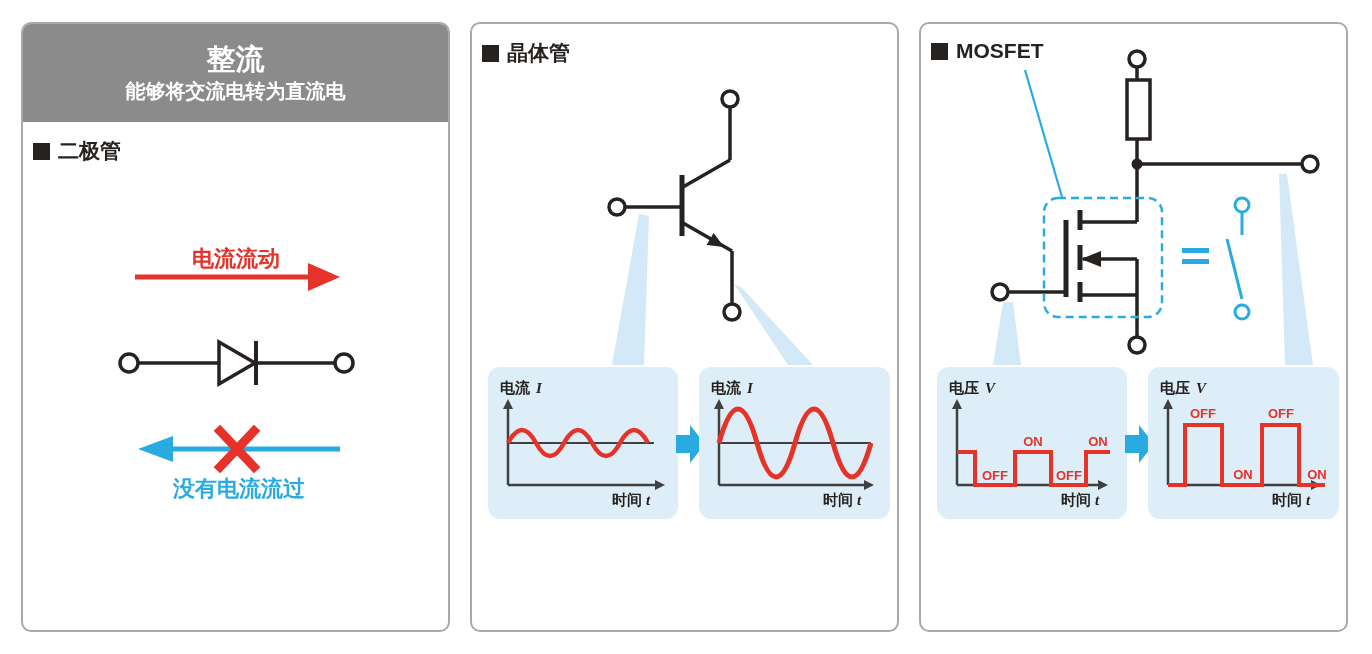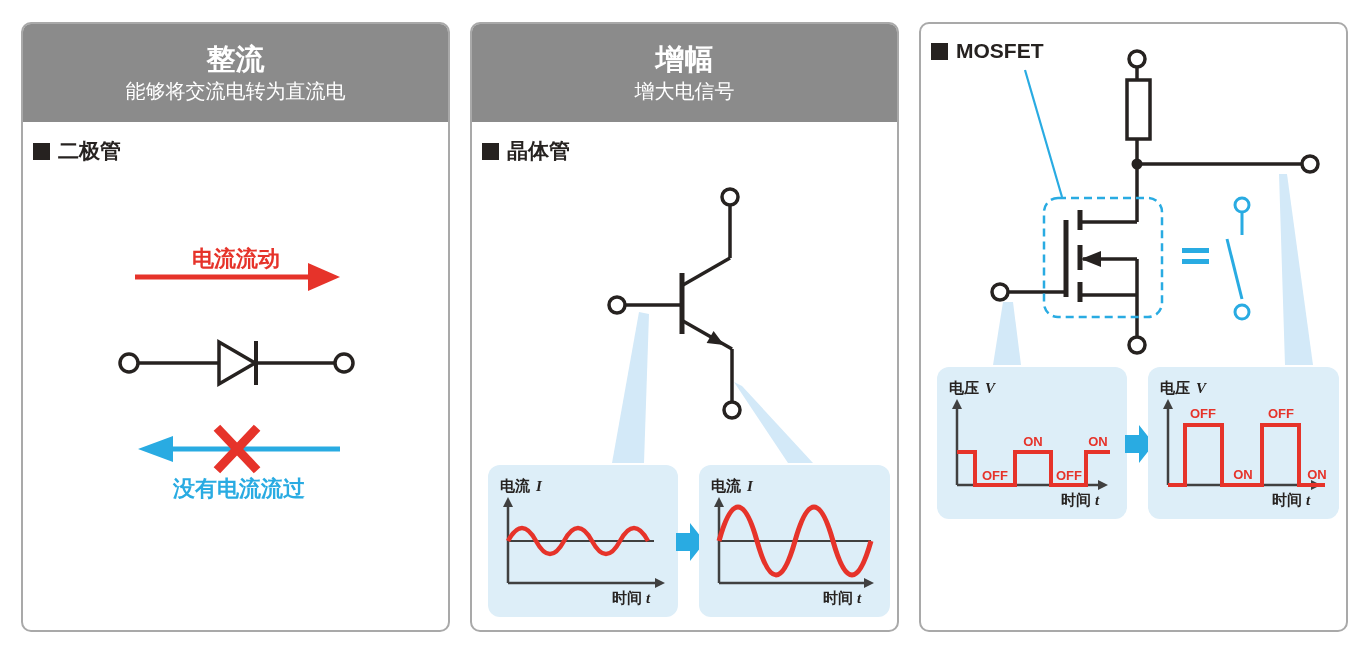--- a/index.html
+++ b/index.html
@@ -3,21 +3,21 @@
 <meta charset="utf-8">
 <style>
   html,body{margin:0;padding:0;background:#ffffff;}
   .page{position:relative;width:1372px;height:654px;background:#ffffff;overflow:hidden;
         font-family:"Liberation Sans","DejaVu Sans",sans-serif;color:#262220;}
   .panel{position:absolute;top:22px;width:429px;height:610px;background:#ffffff;
          border:2px solid #a9a9a9;border-radius:10px;box-sizing:border-box;overflow:hidden;}
   .panel-header{height:98px;background:#8b8b8b;display:flex;flex-direction:column;
                 align-items:center;justify-content:center;gap:7px;color:#ffffff;}
   .panel-title{font-size:29px;font-weight:700;line-height:1;}
-  .panel-subtitle{font-size:20px;font-weight:400;line-height:1;}
+  .panel-subtitle{font-size:20px;font-weight:700;line-height:1;}
   .panel-body{position:relative;height:508px;}
   .body-svg{position:absolute;left:0;top:0;display:block;}
   .comp-label{position:absolute;left:10px;top:15px;display:flex;align-items:center;
               font-size:21px;font-weight:700;color:#262220;z-index:2;}
   .comp-label .sq{width:17px;height:17px;background:#262220;margin-right:8px;flex:0 0 auto;}
   text{font-family:"Liberation Sans","DejaVu Sans",sans-serif;}
   .cn-red{fill:#e6332a;font-size:22px;font-weight:700;text-anchor:middle;}
   .cn-blue{fill:#29abe2;font-size:22px;font-weight:700;text-anchor:middle;}
   .axis-label{fill:#262220;font-size:15px;font-weight:700;}
   .axis-label.end{text-anchor:end;}
@@ -63,24 +63,20 @@
             <line x1="197" y1="309" x2="231" y2="345"></line>
             <line x1="231" y1="309" x2="197" y2="345"></line>
           </g>
           <text class="cn-blue" x="216" y="374">没有电流流过</text>
         </g>
       </svg>
     </div>
   </section>
 
   <section class="panel" style="left:470px">
-    <header class="panel-header">
-      <div class="panel-title">增幅</div>
-      <div class="panel-subtitle">增大电信号</div>
-    </header>
     <div class="panel-body">
       <div class="comp-label">
         <span class="sq"></span>
         <span>晶体管</span>
       </div>
       <svg class="body-svg" width="429" height="508" viewBox="0 0 429 508">
 
         <polygon points="167,190 177,192 172,341 140,341" fill="#d3e9f8"></polygon>
         <polygon points="262,260 270,264 341,341 316,341" fill="#d3e9f8"></polygon>
 

